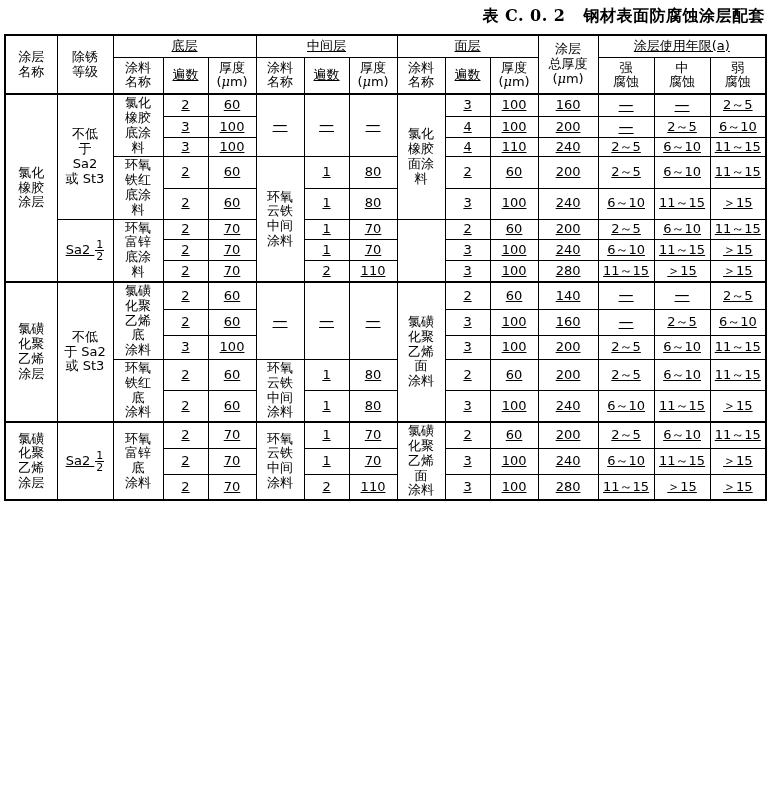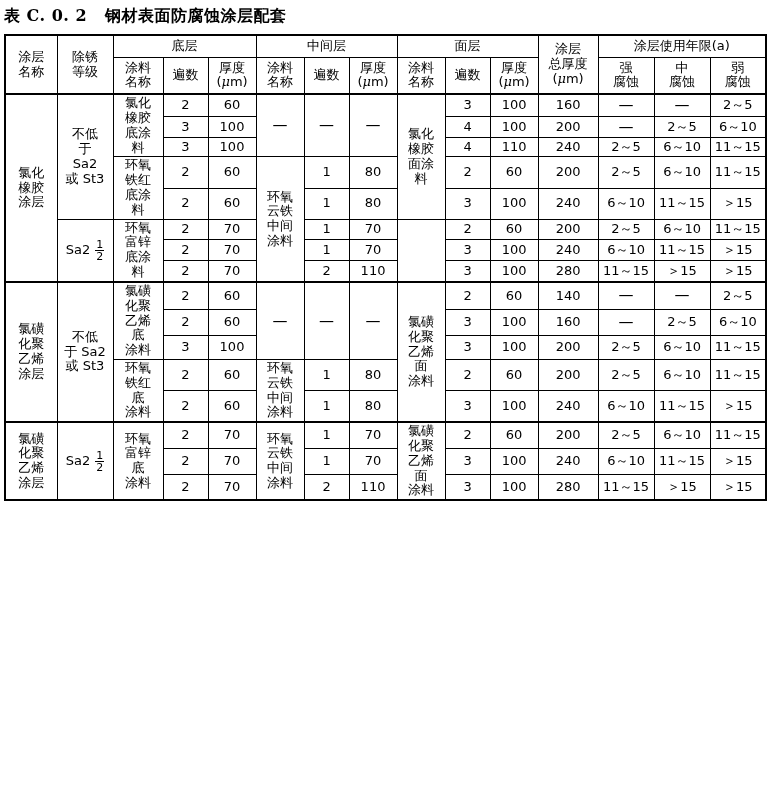--- a/index.html
+++ b/index.html
@@ -9,21 +9,21 @@
     color:#000;
     -webkit-font-smoothing:antialiased;
   }
   #sheet{
     width:769px;height:812px;
     box-sizing:border-box;
     padding:0 4px;
     position:relative;
   }
   .title{
-    text-align:left;
+    text-align:right;
     font-size:16px;
     font-weight:bold;
     letter-spacing:0.5px;
     padding:6px 0 7px 0;
     font-family:"DejaVu Serif","Liberation Serif",serif;
   }
   .title .code{font-family:"DejaVu Serif","Liberation Serif",serif;}
   .title .gap{display:inline-block;width:18px;}
   table{
     border-collapse:collapse;
@@ -32,20 +32,21 @@
     font-size:13px;
   }
   table, td, th{
     border:1px solid #000;
   }
   table{
     border-top:2px solid #000;
     border-bottom:2px solid #000;
     border-left:2px solid #000;
     border-right:2px solid #000;
+    text-decoration:underline;
   }
   td,th{
     text-align:center;
     vertical-align:middle;
     padding:1px 1px;
     line-height:1.12;
     font-weight:normal;
   }
   thead td{
     font-weight:normal;

